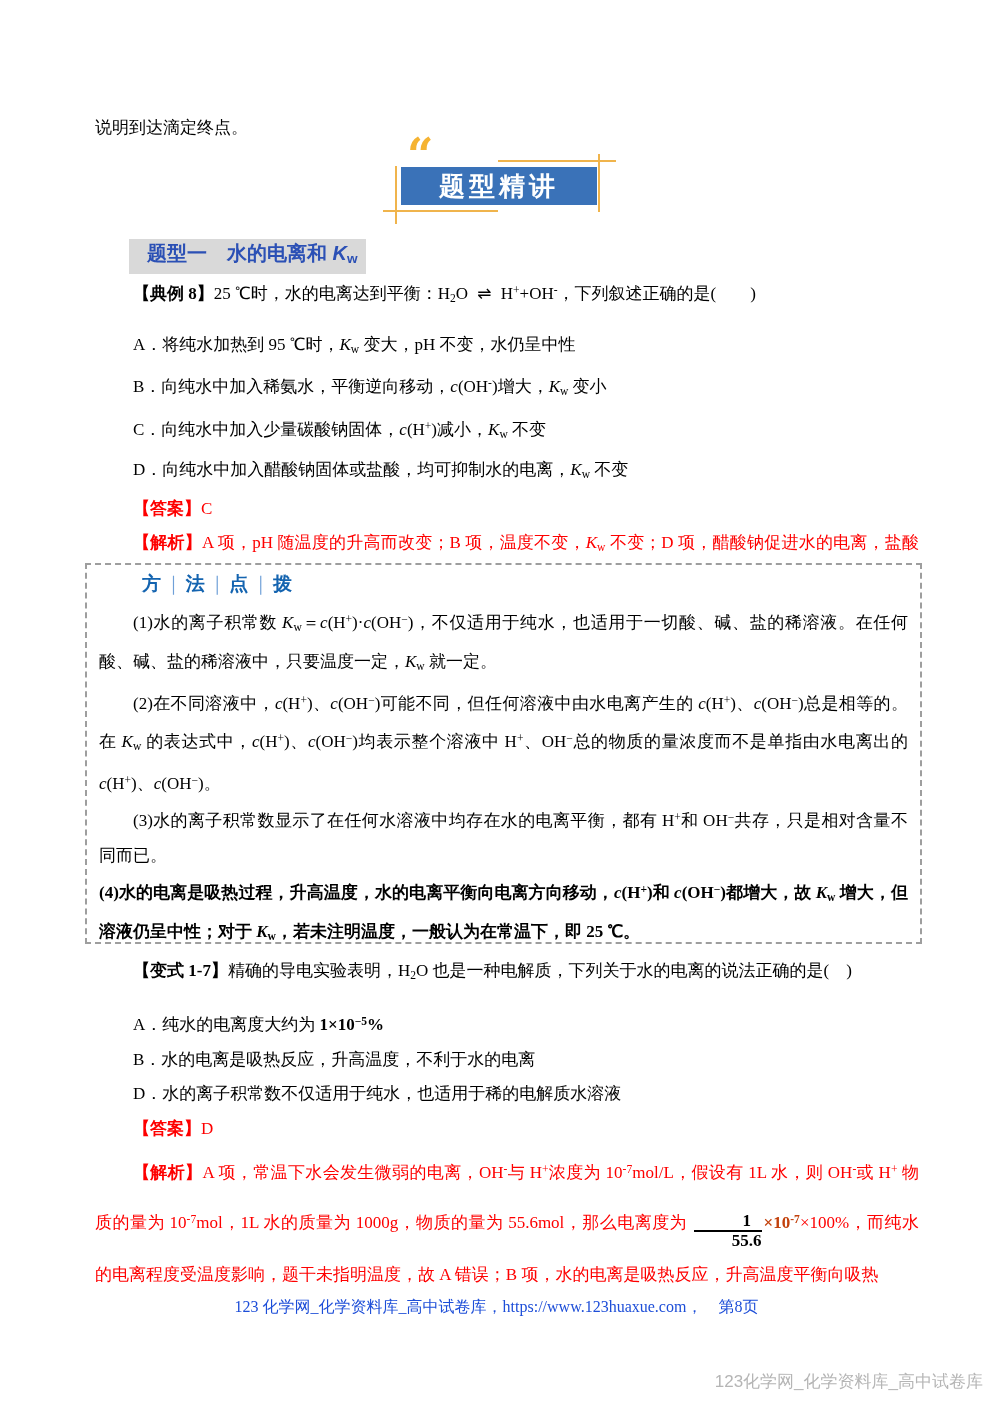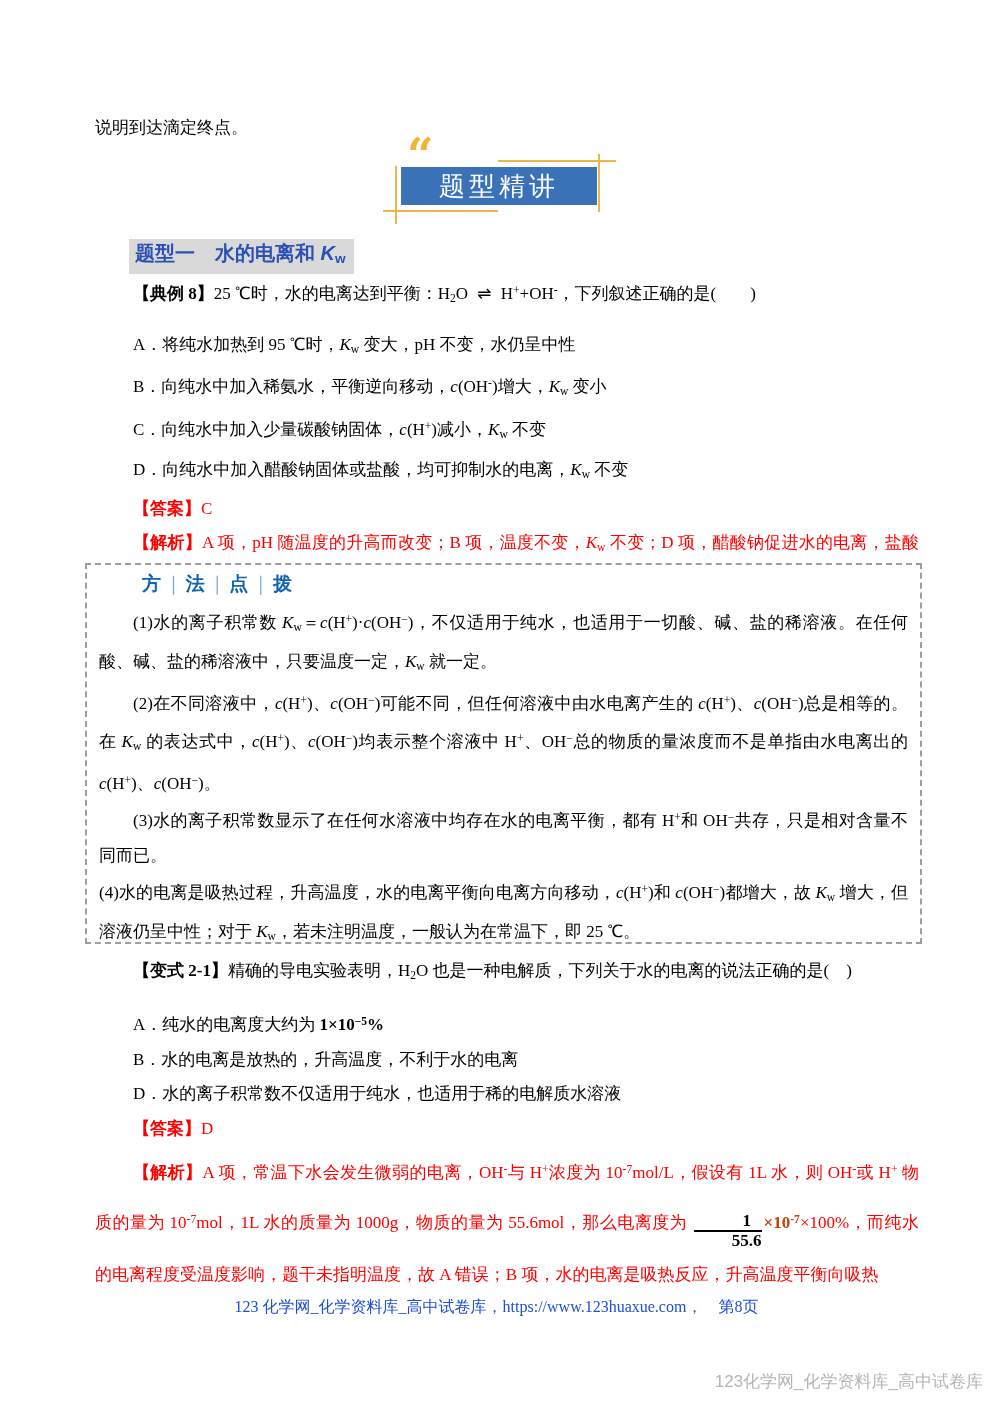--- a/index.html
+++ b/index.html
@@ -11,33 +11,33 @@
   i{font-style:italic;}
   b{font-weight:bold;}
 
   
   .intro{left:95px;top:116px;width:820px;line-height:24px;}
 
   
   .banner{left:383px;top:148px;width:240px;height:80px;}
   .banner .bluebox{position:absolute;left:18px;top:19px;width:196px;height:38px;
       background:#3a72b8;color:#fff;text-align:center;line-height:38px;
-      font-family:"Liberation Sans",sans-serif;font-weight:normal;font-size:26px;letter-spacing:4px;}
+      font-family:"Liberation Sans",sans-serif;font-weight:bold;font-size:26px;letter-spacing:4px;}
   .banner .line{position:absolute;background:#f2b câ84c;background:#f0b44c;}
   .banner .l-top{left:115px;top:12px;width:118px;height:2px;}
   .banner .l-right{left:215px;top:6px;width:2px;height:58px;}
   .banner .l-bottom{left:0px;top:62px;width:115px;height:2px;}
   .banner .l-left{left:12px;top:18px;width:2px;height:58px;}
   .banner .quote{position:absolute;left:24px;top:-16px;color:#f5b332;
       font-family:"DejaVu Serif",serif;font-weight:bold;font-size:46px;line-height:46px;}
 
   
   .heading{left:129px;top:239px;background:#d9d9d9;color:#2b50b5;
       font-family:"Liberation Sans",sans-serif;font-weight:bold;font-size:20px;
-      padding:2px 8px 3px 6px;line-height:24px;}
+      padding:2px 8px 3px 18px;line-height:24px;}
 
   
   .qblock{left:95px;width:824px;text-align:justify;}
   .ex1{top:276px;}
   .var1{top:944px;}
   .var1 .q{padding-top:12px;}
   .q{line-height:30px;margin:0 0 14px 0;text-indent:38px;}
   .option{margin:0;line-height:34.5px;text-indent:38px;text-align:left;}
   .answer{margin:0;line-height:34.5px;text-indent:38px;color:#fe0000;}
   .answer b,.analysis b{font-family:"Liberation Sans",sans-serif;}
@@ -46,21 +46,21 @@
   .tag{font-weight:bold;}
   .eqarrow{font-family:"DejaVu Sans",sans-serif;padding:0 5px;}
 
   
   .mbox{left:85px;top:563px;width:809px;height:355px;border:2px dashed #9e9e9e;
       background:#fff;padding:6px 12px 16px 12px;}
   .mb-title{color:#1464b0;font-family:"Liberation Sans",sans-serif;font-weight:bold;
       font-size:19px;line-height:26px;margin-bottom:6px;margin-left:43px;}
   .mb-title .sep{color:#6fa0d8;font-weight:normal;padding:0 3px;}
   .mp{margin:0;line-height:34.2px;text-indent:2em;text-align:justify;}
-  .mp.flush{text-indent:0;}
+  .mp.flush{text-indent:0;font-weight:bold;}
 
   
   .frac{display:inline-block;vertical-align:-1.05em;text-align:center;color:#000;
       font-weight:bold;line-height:1.1;margin:0 2px;}
   .frac .fnum{display:block;border-bottom:2px solid #000;padding:0 5px;}
   .frac .fden{display:block;}
   .blackbold{color:#c2410c;font-weight:bold;}
 
   
   .footer{left:0;top:1296px;width:993px;text-align:center;font-size:16px;line-height:22px;color:#1d4ed8;}
@@ -95,23 +95,23 @@
 
 <div class="abs mbox">
   <div class="mb-title">方<span class="sep">｜</span>法<span class="sep">｜</span>点<span class="sep">｜</span>拨</div>
   <p class="mp">(1)水的离子积常数 <i>K</i><sub>w</sub>＝<i>c</i>(H<sup>+</sup>)·<i>c</i>(OH<sup>−</sup>)，不仅适用于纯水，也适用于一切酸、碱、盐的稀溶液。在任何酸、碱、盐的稀溶液中，只要温度一定，<i>K</i><sub>w</sub> 就一定。</p>
   <p class="mp">(2)在不同溶液中，<i>c</i>(H<sup>+</sup>)、<i>c</i>(OH<sup>−</sup>)可能不同，但任何溶液中由水电离产生的 <i>c</i>(H<sup>+</sup>)、<i>c</i>(OH<sup>−</sup>)总是相等的。在 <i>K</i><sub>w</sub> 的表达式中，<i>c</i>(H<sup>+</sup>)、<i>c</i>(OH<sup>−</sup>)均表示整个溶液中 H<sup>+</sup>、OH<sup>−</sup>总的物质的量浓度而不是单指由水电离出的 <i>c</i>(H<sup>+</sup>)、<i>c</i>(OH<sup>−</sup>)。</p>
   <p class="mp">(3)水的离子积常数显示了在任何水溶液中均存在水的电离平衡，都有 H<sup>+</sup>和 OH<sup>−</sup>共存，只是相对含量不同而已。</p>
   <p class="mp flush">(4)水的电离是吸热过程，升高温度，水的电离平衡向电离方向移动，<i>c</i>(H<sup>+</sup>)和 <i>c</i>(OH<sup>−</sup>)都增大，故 <i>K</i><sub>w</sub> 增大，但溶液仍呈中性；对于 <i>K</i><sub>w</sub>，若未注明温度，一般认为在常温下，即 25 ℃。</p>
 </div>
 
 <div class="abs qblock var1">
-  <p class="q"><span class="tag">【变式 2-1】</span><span>精确的导电实验表明，H<sub>2</sub>O 也是一种电解质，下列关于水的电离的说法正确的是(  )</span></p>
+  <p class="q"><span class="tag">【变式 1-7】</span><span>精确的导电实验表明，H<sub>2</sub>O 也是一种电解质，下列关于水的电离的说法正确的是(  )</span></p>
   <p class="option">A．纯水的电离度大约为 <b>1×10<sup>−5</sup>%</b></p>
-  <p class="option">B．水的电离是放热的，升高温度，不利于水的电离</p>
+  <p class="option">B．水的电离是吸热反应，升高温度，不利于水的电离</p>
   <p class="option">D．水的离子积常数不仅适用于纯水，也适用于稀的电解质水溶液</p>
   <p class="answer"><b>【答案】</b><span>D</span></p>
   <p class="analysis var-analysis"><b>【解析】</b><span>A 项，常温下水会发生微弱的电离，OH<sup>-</sup>与 H<sup>+</sup>浓度为 10<sup>-7</sup>mol/L，假设有 1L 水，则 OH<sup>-</sup>或 H<sup>+</sup> 物质的量为 10<sup>-7</sup>mol，1L 水的质量为 1000g，物质的量为 55.6mol，那么电离度为 <span class="frac"><span class="fnum">1</span><span class="fden">55.6</span></span><span class="blackbold">×10<sup>-7</sup></span>×100%，而纯水的电离程度受温度影响，题干未指明温度，故 A 错误；B 项，水的电离是吸热反应，升高温度平衡向吸热</span></p>
 </div>
 
 <div class="abs footer">123 化学网_化学资料库_高中试卷库，https://www.123huaxue.com，　第8页</div>
 
 <div class="abs watermark">123化学网_化学资料库_高中试卷库</div>
 
 </body></html>

